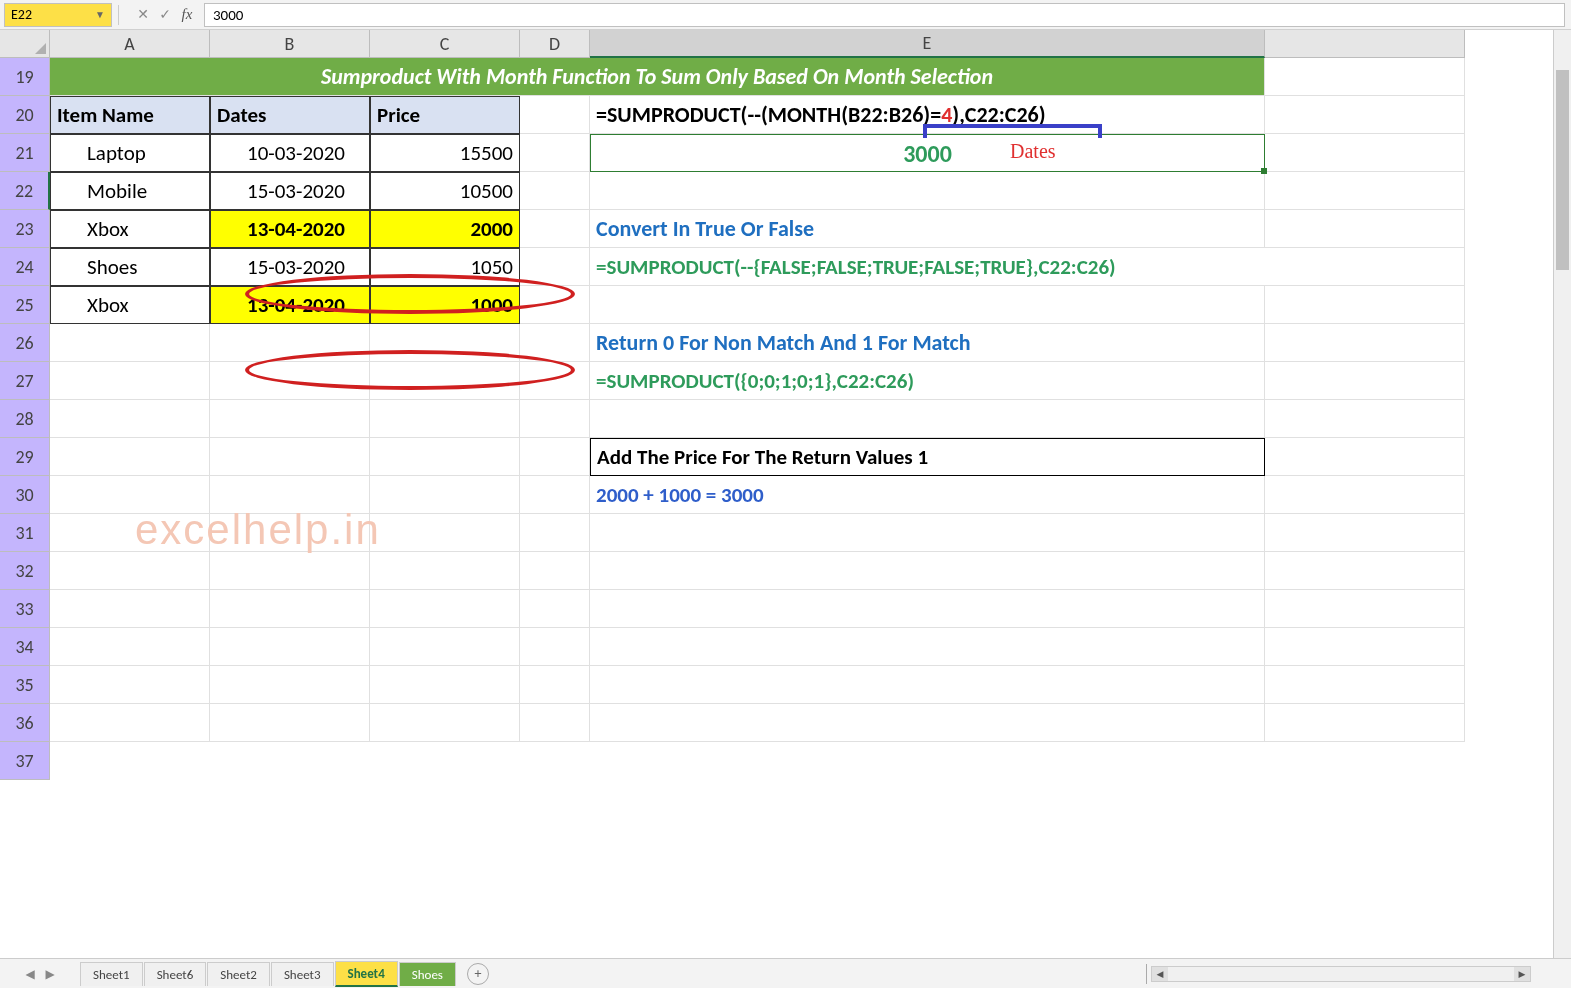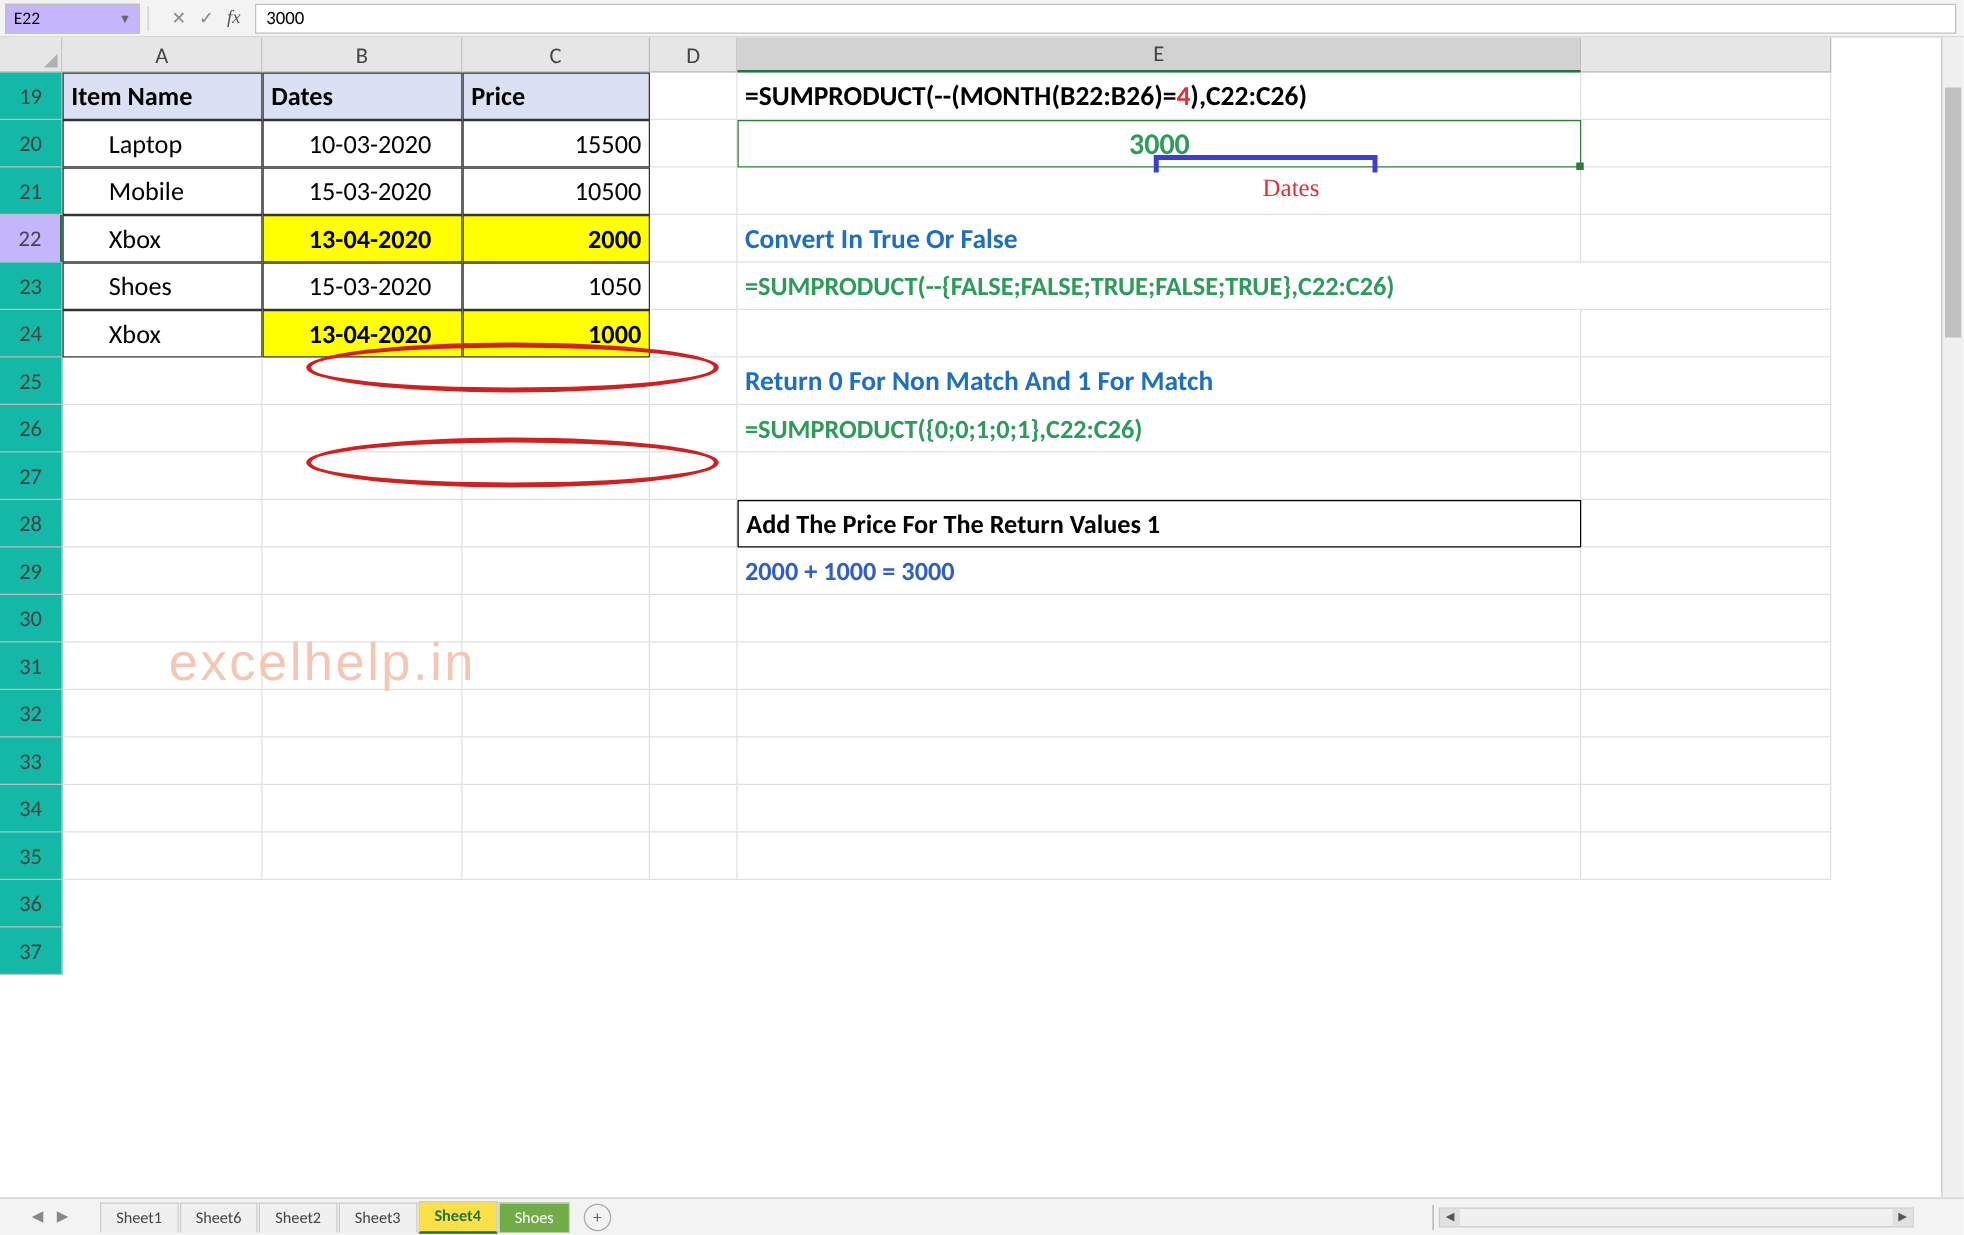--- a/index.html
+++ b/index.html
@@ -1,37 +1,37 @@
 <!DOCTYPE html>
 <html><head>
 <meta charset="utf-8">
 <style>
 * { margin: 0; padding: 0; box-sizing: border-box; font-family: 'Calibri', 'Segoe UI', sans-serif; }
 body { background: #fff; width: 1571px; height: 988px; overflow: hidden; position: relative; }
 
 
 .formula-bar { height: 30px; display: flex; align-items: center; border-bottom: 1px solid #d0d0d0; background: #f3f3f3; }
-.name-box { width: 108px; height: 24px; margin-left: 4px; background: #c4b5fd; border: 1px solid #c0c0c0; font-size: 14px; padding: 2px 6px; display: flex; align-items: center; justify-content: space-between; }
+.name-box { width: 108px; height: 24px; margin-left: 4px; background: #fde047; border: 1px solid #c0c0c0; font-size: 14px; padding: 2px 6px; display: flex; align-items: center; justify-content: space-between; }
 .name-box-dd { color: #666; font-size: 10px; }
 .fb-sep { width: 12px; border-left: 1px solid #ccc; height: 20px; margin: 0 2px 0 6px; }
 .fb-icon { width: 22px; height: 22px; display: flex; align-items: center; justify-content: center; color: #888; font-size: 14px; }
 .fb-icon.fx { font-style: italic; font-family: 'Times New Roman', serif; color: #555; font-size: 15px; }
 .fb-input { flex: 1; height: 24px; background: #fff; border: 1px solid #c0c0c0; margin: 0 6px; padding: 2px 8px; font-size: 15px; display: flex; align-items: center; }
 
 
 .grid-wrap { position: relative; height: 918px; overflow: hidden; }
 .corner { position: absolute; left: 0; top: 0; width: 50px; height: 28px; background: #e6e6e6; border-right: 1px solid #bdbdbd; border-bottom: 1px solid #bdbdbd; }
 .corner::after { content: ""; position: absolute; right: 3px; bottom: 3px; width: 0; height: 0; border-left: 11px solid transparent; border-bottom: 11px solid #b0b0b0; }
 
 .col-headers { position: absolute; left: 50px; top: 0; height: 28px; display: flex; }
 .col-h { background: #e6e6e6; border-right: 1px solid #bdbdbd; border-bottom: 1px solid #bdbdbd; display: flex; align-items: center; justify-content: center; font-size: 18px; color: #444; }
 .col-h.selected { background: #d2d2d2; border-bottom: 2px solid #217346; }
 
 .row-headers { position: absolute; left: 0; top: 28px; width: 50px; }
-.row-h { background: #14b8a6; border-right: 1px solid #bdbdbd; border-bottom: 1px solid #bdbdbd; display: flex; align-items: center; justify-content: center; font-size: 18px; color: #444; height: 38px; }
+.row-h { background: #c4b5fd; border-right: 1px solid #bdbdbd; border-bottom: 1px solid #bdbdbd; display: flex; align-items: center; justify-content: center; font-size: 18px; color: #444; height: 38px; }
 .row-h.selected { background: #c4b5fd; border-right: 2px solid #217346; }
 
 .cells { position: absolute; left: 50px; top: 28px; }
 .row { display: flex; height: 38px; }
 .cell { border-right: 1px solid #e0e0e0; border-bottom: 1px solid #e0e0e0; height: 100%; font-size: 21px; padding: 4px 6px; display: flex; align-items: center; overflow: visible; white-space: nowrap; }
 
 
 .cA { width: 160px; }
 .cB { width: 160px; }
 .cC { width: 150px; }
@@ -124,20 +124,24 @@
     <div class="row-h">32</div>
     <div class="row-h">33</div>
     <div class="row-h">34</div>
     <div class="row-h">35</div>
     <div class="row-h">36</div>
     <div class="row-h">37</div>
   </div>
 
   <div class="cells">
 
+    <div class="row">
+      <div class="cell title-row" style="width:1215px">Sumproduct With Month Function To Sum Only Based On Month Selection</div>
+      <div class="cell cF"></div>
+    </div>
 
 
     <div class="row">
       <div class="cell cA hdr">Item Name</div>
       <div class="cell cB hdr">Dates</div>
       <div class="cell cC hdr">Price</div>
       <div class="cell cD"></div>
       <div class="cell cE formula-text">
         <span>=SUMPRODUCT(--(MONTH(B22:B26)=</span>
           <span style="color:#e03030">4</span>

